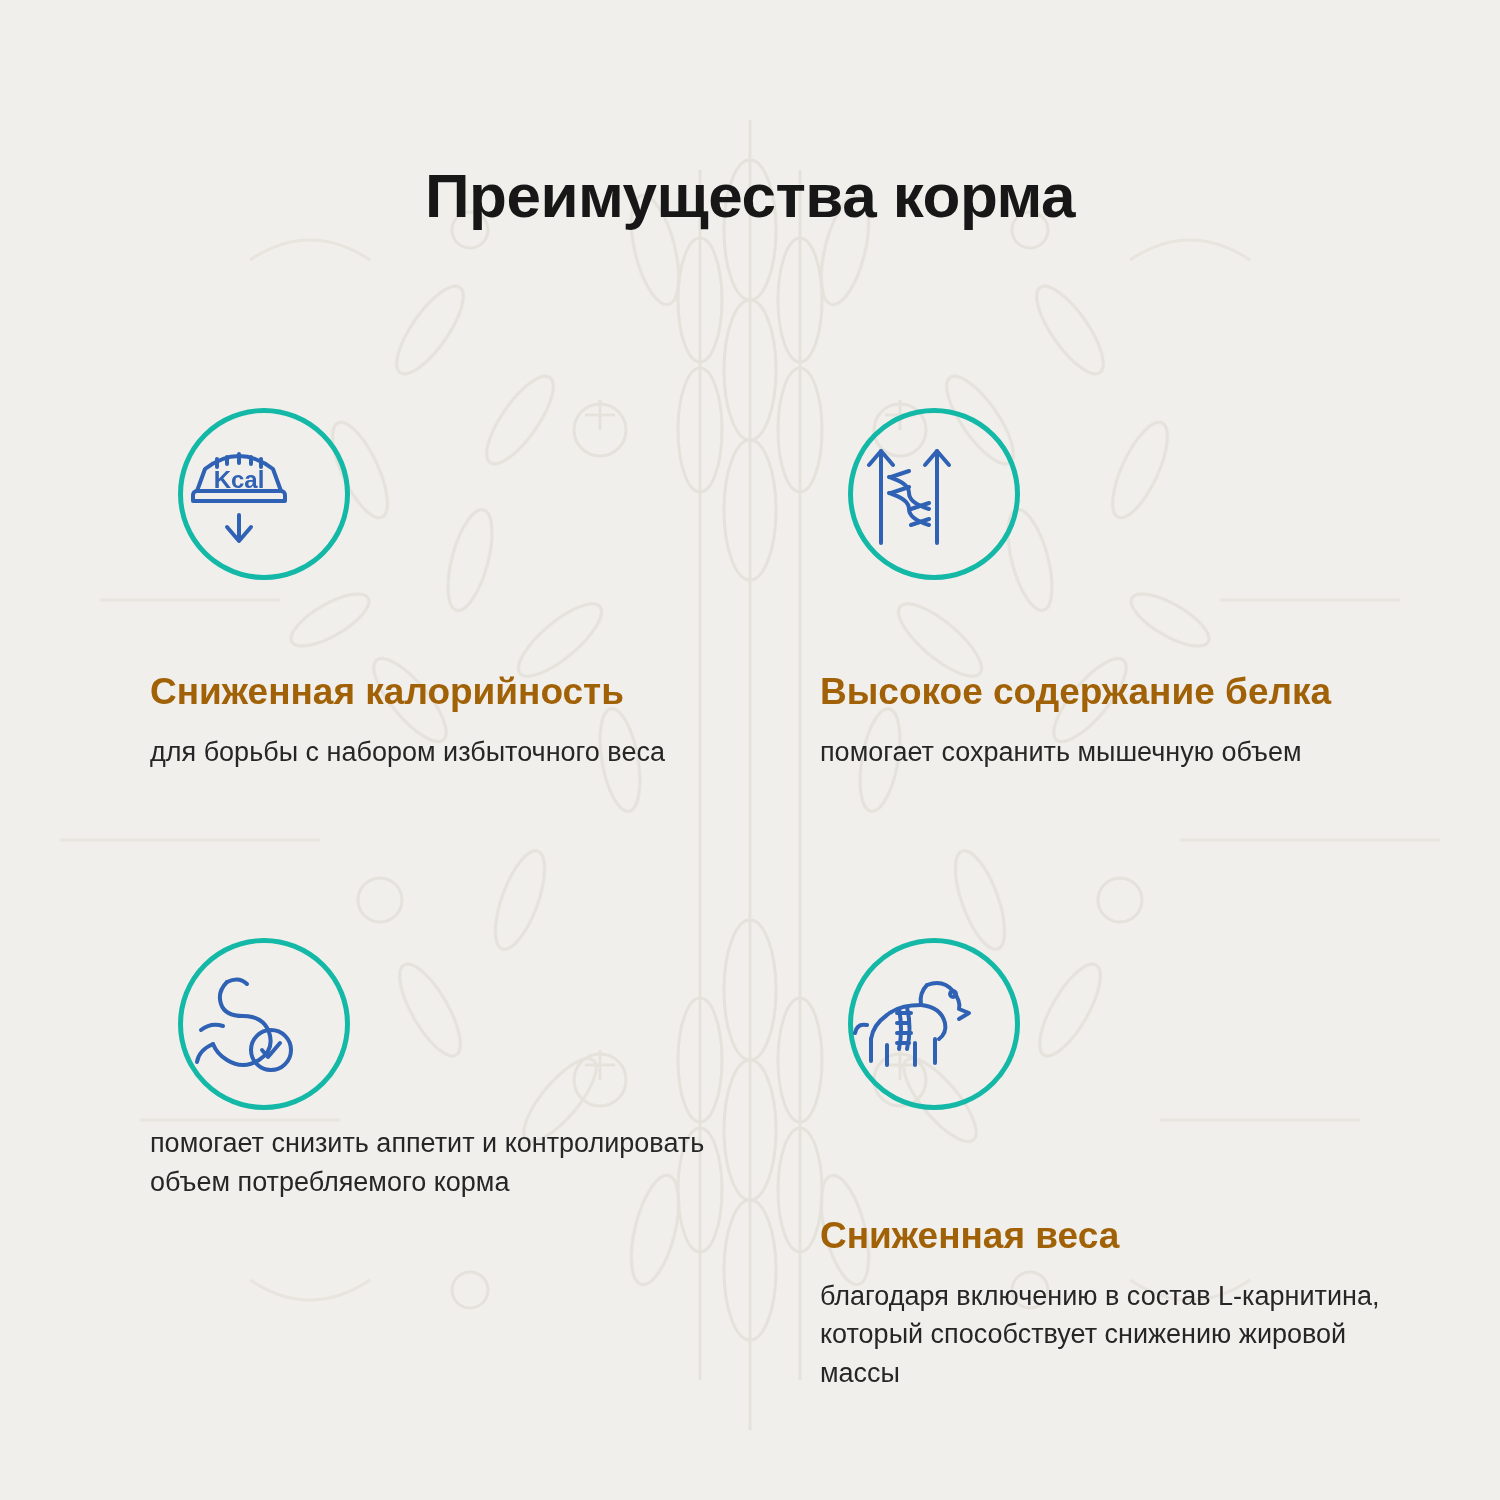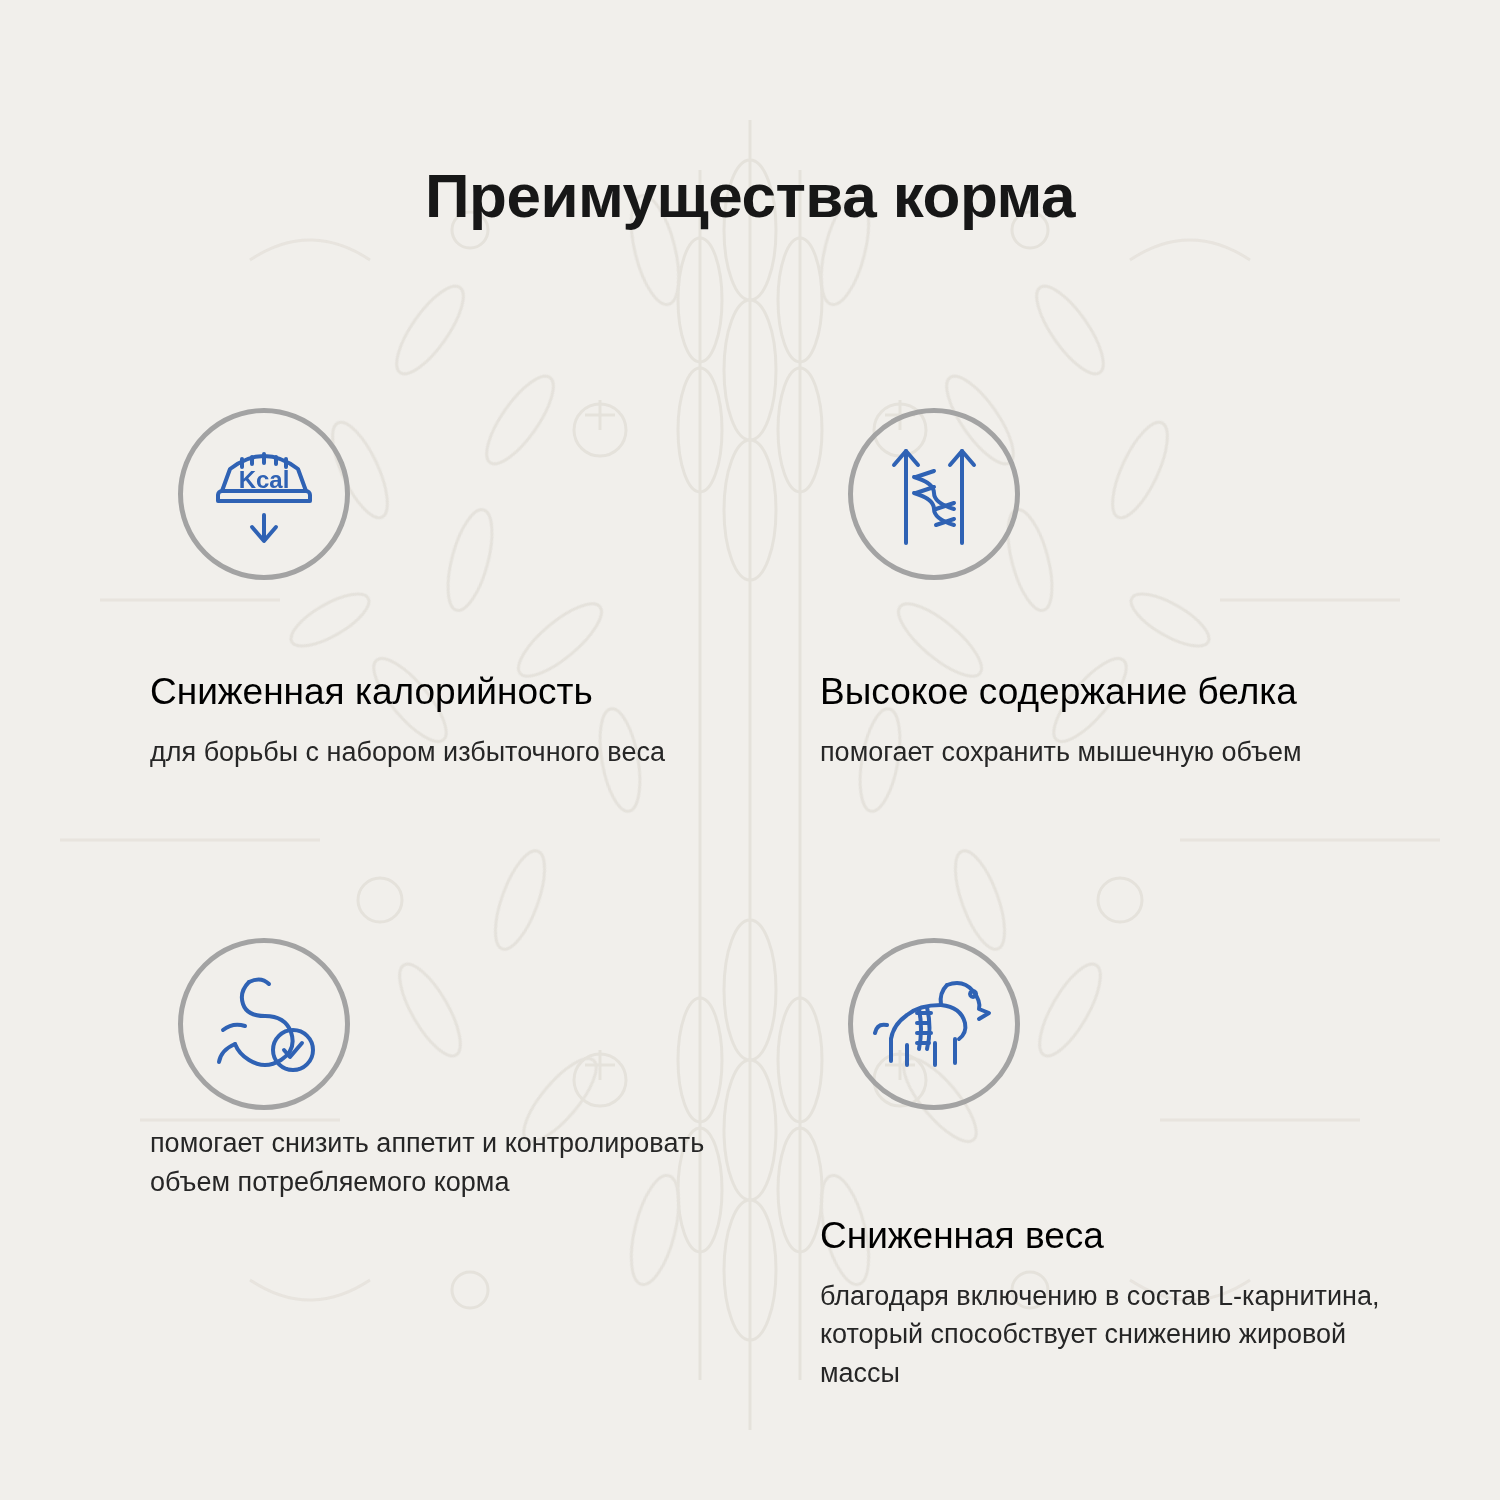--- a/index.html
+++ b/index.html
@@ -53,35 +53,34 @@
   }
   .feature.col-left  { left: 150px; }
   .feature.col-right { left: 820px; }
   .feature.row-top    { top: 360px; }
   .feature.row-bottom { top: 890px; }
 
   .icon-badge {
     width: 172px;
     height: 172px;
     border-radius: 50%;
-    border: 5px solid #a3a3a3;
+    border: 5px solid #14b8a6;
     box-sizing: border-box;
     display: flex;
     align-items: center;
-    justify-content: center;
     margin-left: 28px;
   }
   .icon-badge svg { display: block; }
 
   .feature-title {
     margin-top: 86px;
     font-size: 37px;
     line-height: 1.42;
-    font-weight: normal;
-    color: #000000;
+    font-weight: bold;
+    color: #a16207;
   }
   .feature-desc {
     margin-top: 14px;
     font-size: 27px;
     line-height: 1.44;
     color: #262626;
   }
   .feature.row-bottom .feature-title { margin-top: 100px; }
 </style>
 </head>

